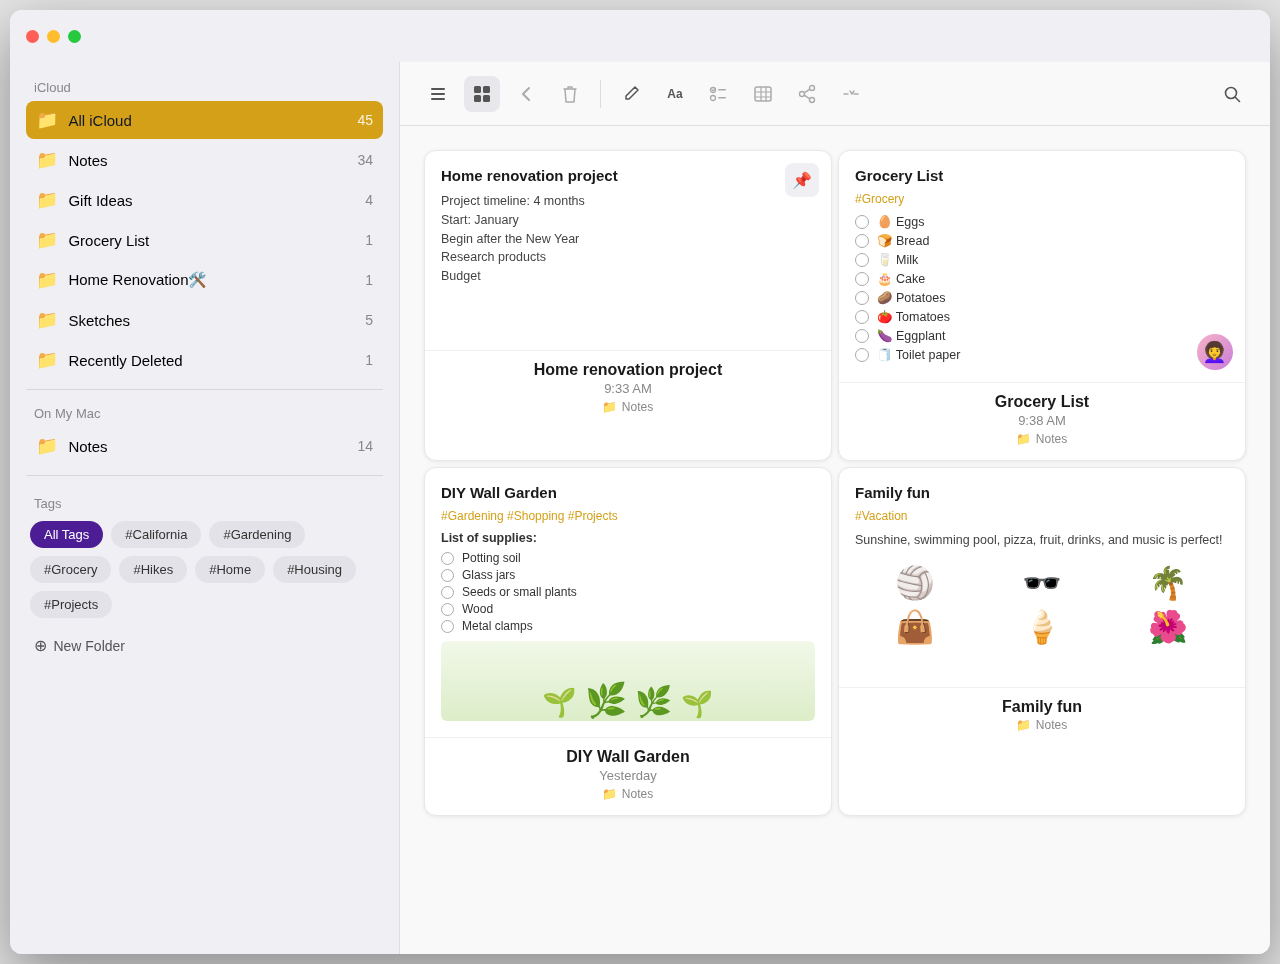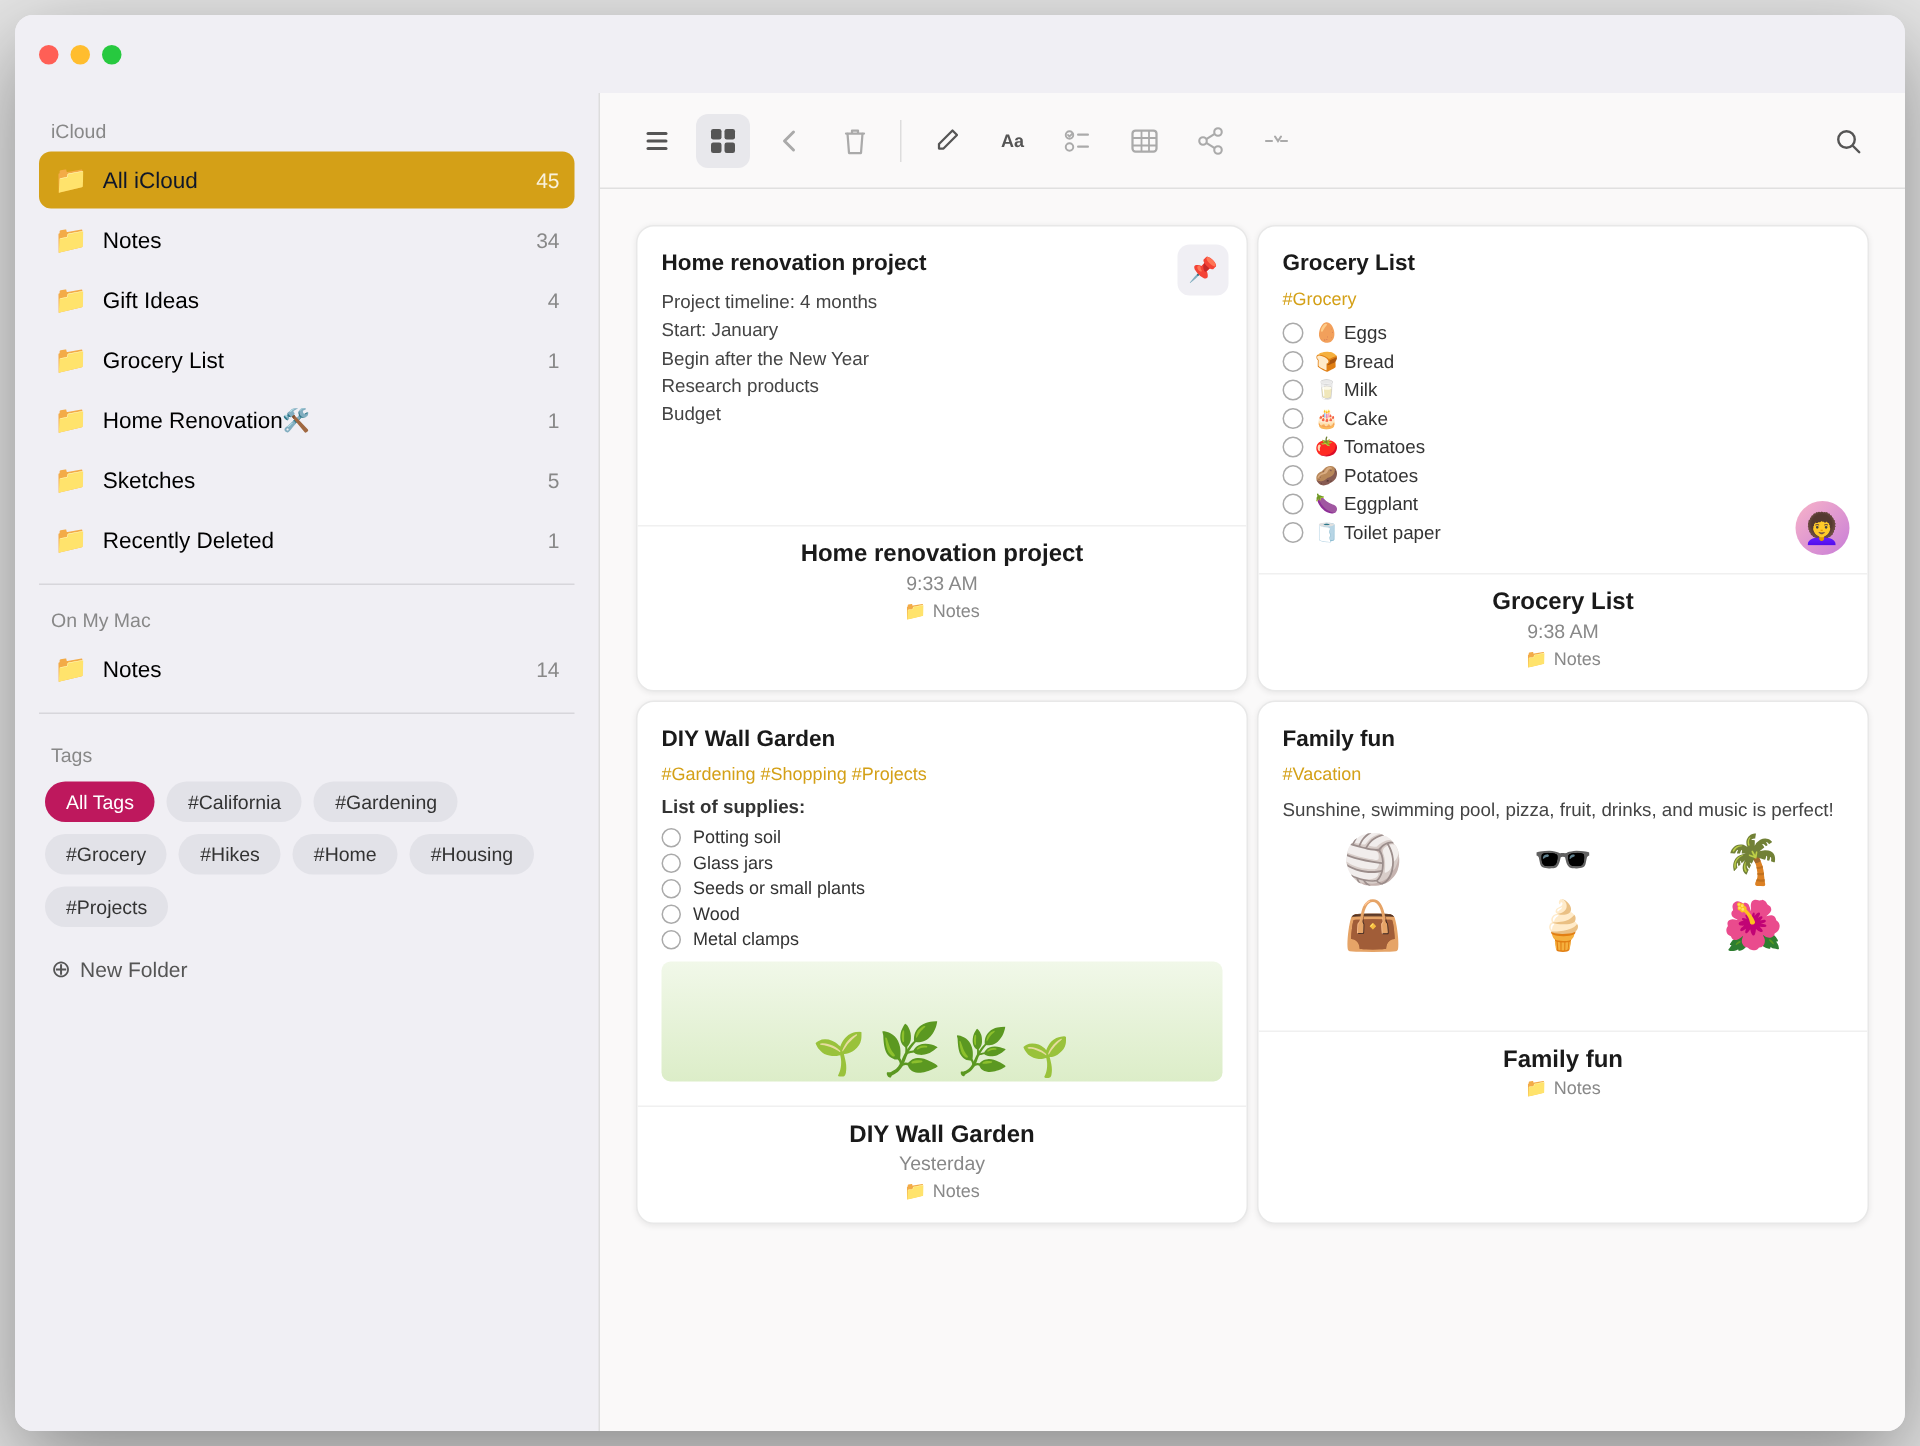--- a/index.html
+++ b/index.html
@@ -93,21 +93,21 @@
     .tags-container { display: flex; flex-wrap: wrap; gap: 8px; padding: 0 4px; }
     .tag-chip {
       background: #e2e2e8;
       border-radius: 20px;
       padding: 6px 14px;
       font-size: 13px;
       font-weight: 500;
       color: #333;
       cursor: pointer;
     }
-    .tag-chip.active-tag { background: #be185d; color: white; }
+    .tag-chip.active-tag { background: #4c1d95; color: white; }
     .new-folder-btn {
       display: flex;
       align-items: center;
       gap: 6px;
       padding: 10px 8px;
       font-size: 14px;
       color: #555;
       cursor: pointer;
       margin-top: 8px;
     }
@@ -472,25 +472,25 @@
               <div class="grocery-item">
                   <div class="grocery-checkbox"></div>
                   <span>🥛 Milk</span>
                 </div>
               <div class="grocery-item">
                   <div class="grocery-checkbox"></div>
                   <span>🎂 Cake</span>
                 </div>
               <div class="grocery-item">
                   <div class="grocery-checkbox"></div>
+                  <span>🥔 Potatoes</span>
+                </div>
+              <div class="grocery-item">
+                  <div class="grocery-checkbox"></div>
                   <span>🍅 Tomatoes</span>
-                </div>
-              <div class="grocery-item">
-                  <div class="grocery-checkbox"></div>
-                  <span>🥔 Potatoes</span>
                 </div>
               <div class="grocery-item">
                   <div class="grocery-checkbox"></div>
                   <span>🍆 Eggplant</span>
                 </div>
               <div class="grocery-item">
                   <div class="grocery-checkbox"></div>
                   <span>🧻 Toilet paper</span>
                 </div>
             </div>
@@ -548,21 +548,21 @@
               <span>📁</span>
               <span>Notes</span>
             </div>
           </div>
         </div>
 
         <div class="note-card">
           <div class="note-preview" style="min-height: 220px;">
             <div class="note-preview-title">Family fun</div>
             <div class="note-preview-tag">#Vacation</div>
-            <div style="font-size:12.5px; color:#444; line-height:1.5; ">Sunshine, swimming pool, pizza, fruit, drinks, and music is perfect!</div>
+            <div style="font-size:12.5px; color:#444; line-height:1.5; margin-bottom:10px;">Sunshine, swimming pool, pizza, fruit, drinks, and music is perfect!</div>
 
             <div style="display:grid; grid-template-columns: 1fr 1fr 1fr; gap:6px; padding:4px 0;">
               <div style="font-size:32px; text-align:center;">🏐</div>
               <div style="font-size:32px; text-align:center;">🕶️</div>
               <div style="font-size:32px; text-align:center;">🌴</div>
               <div style="font-size:32px; text-align:center;">👜</div>
               <div style="font-size:32px; text-align:center;">🍦</div>
               <div style="font-size:32px; text-align:center;">🌺</div>
             </div>
           </div>

